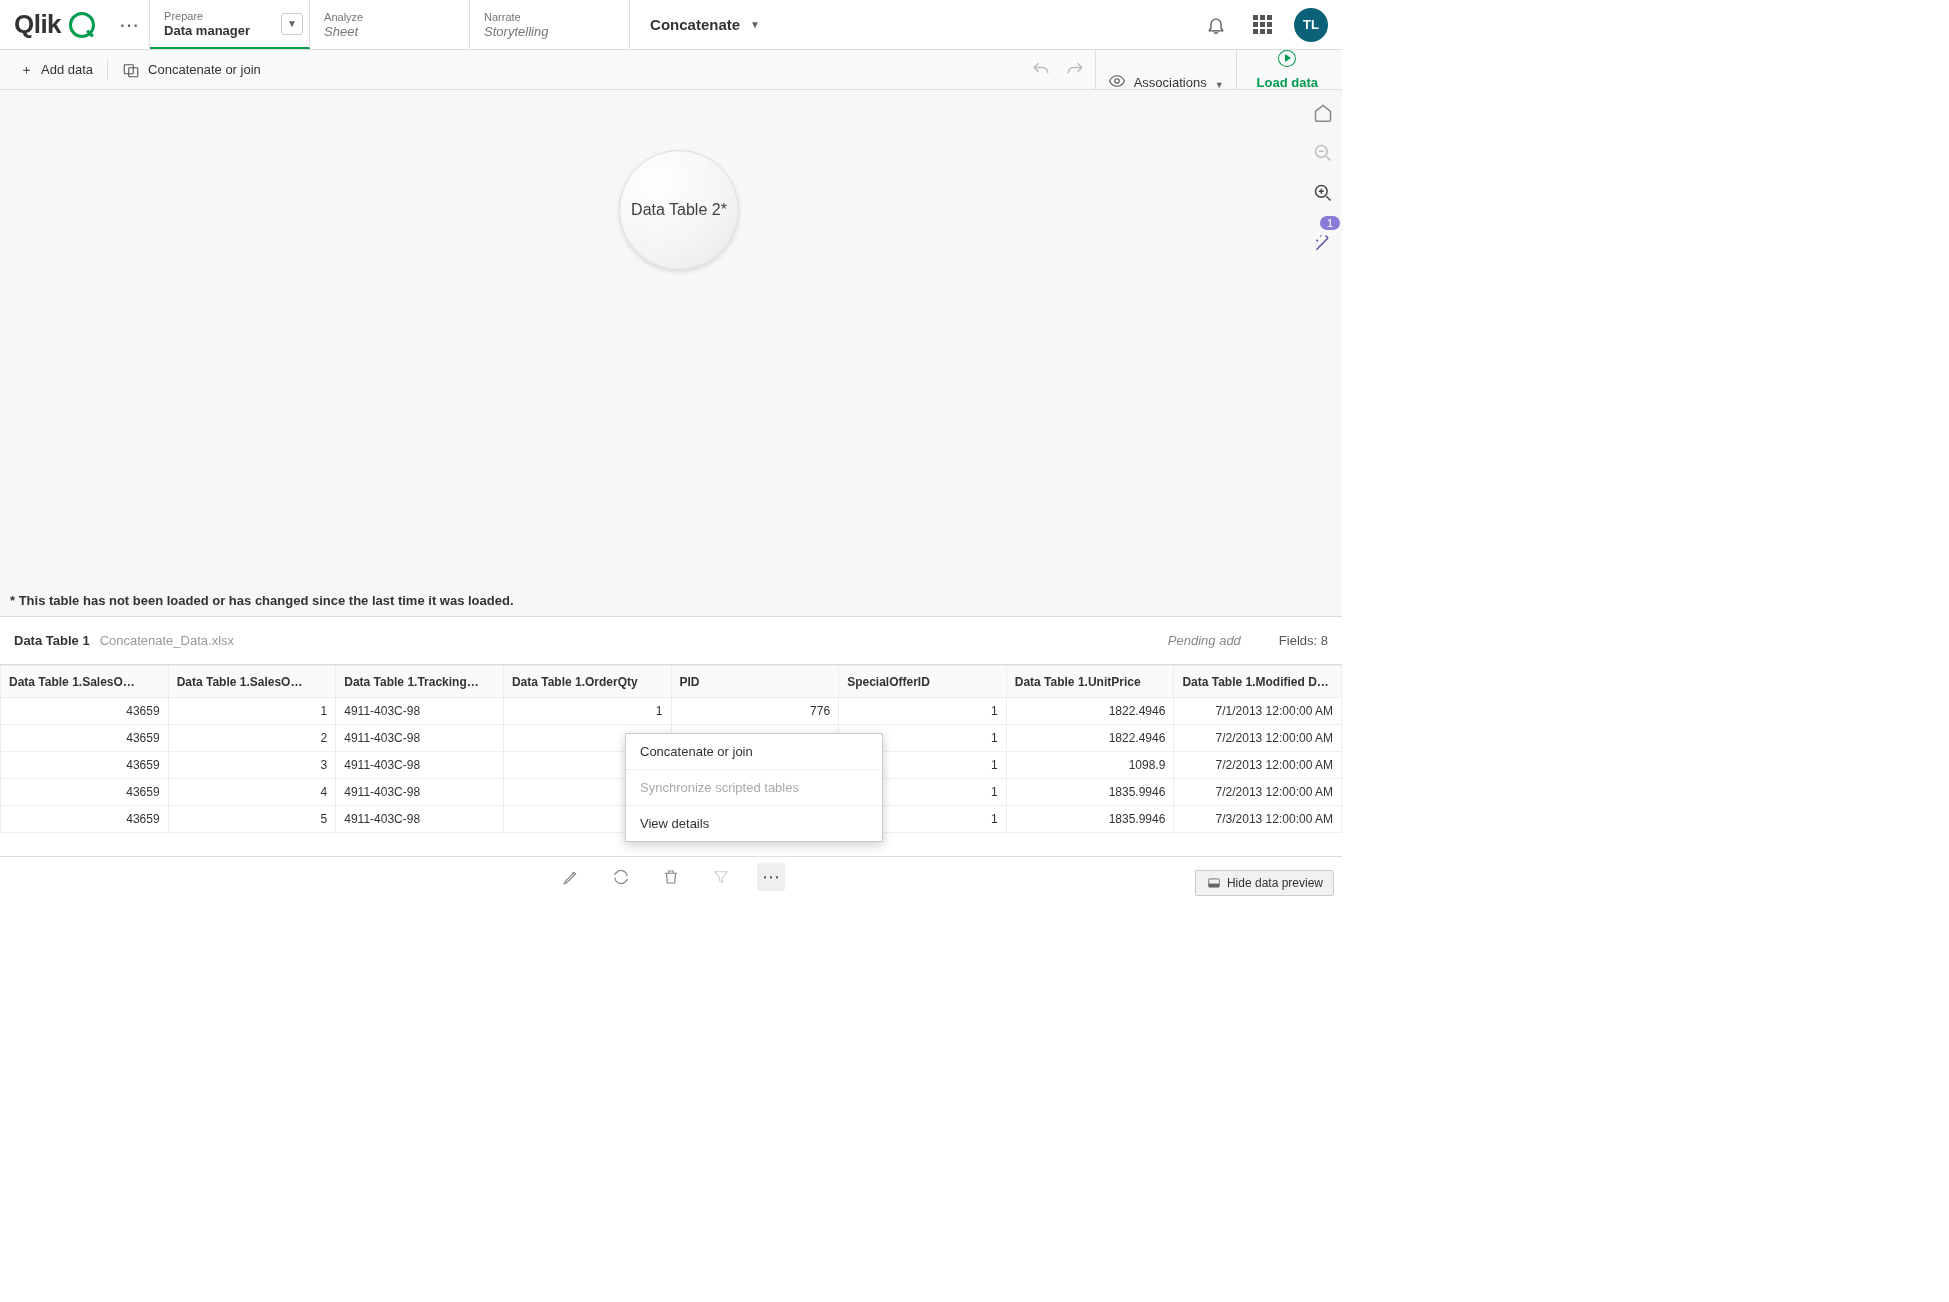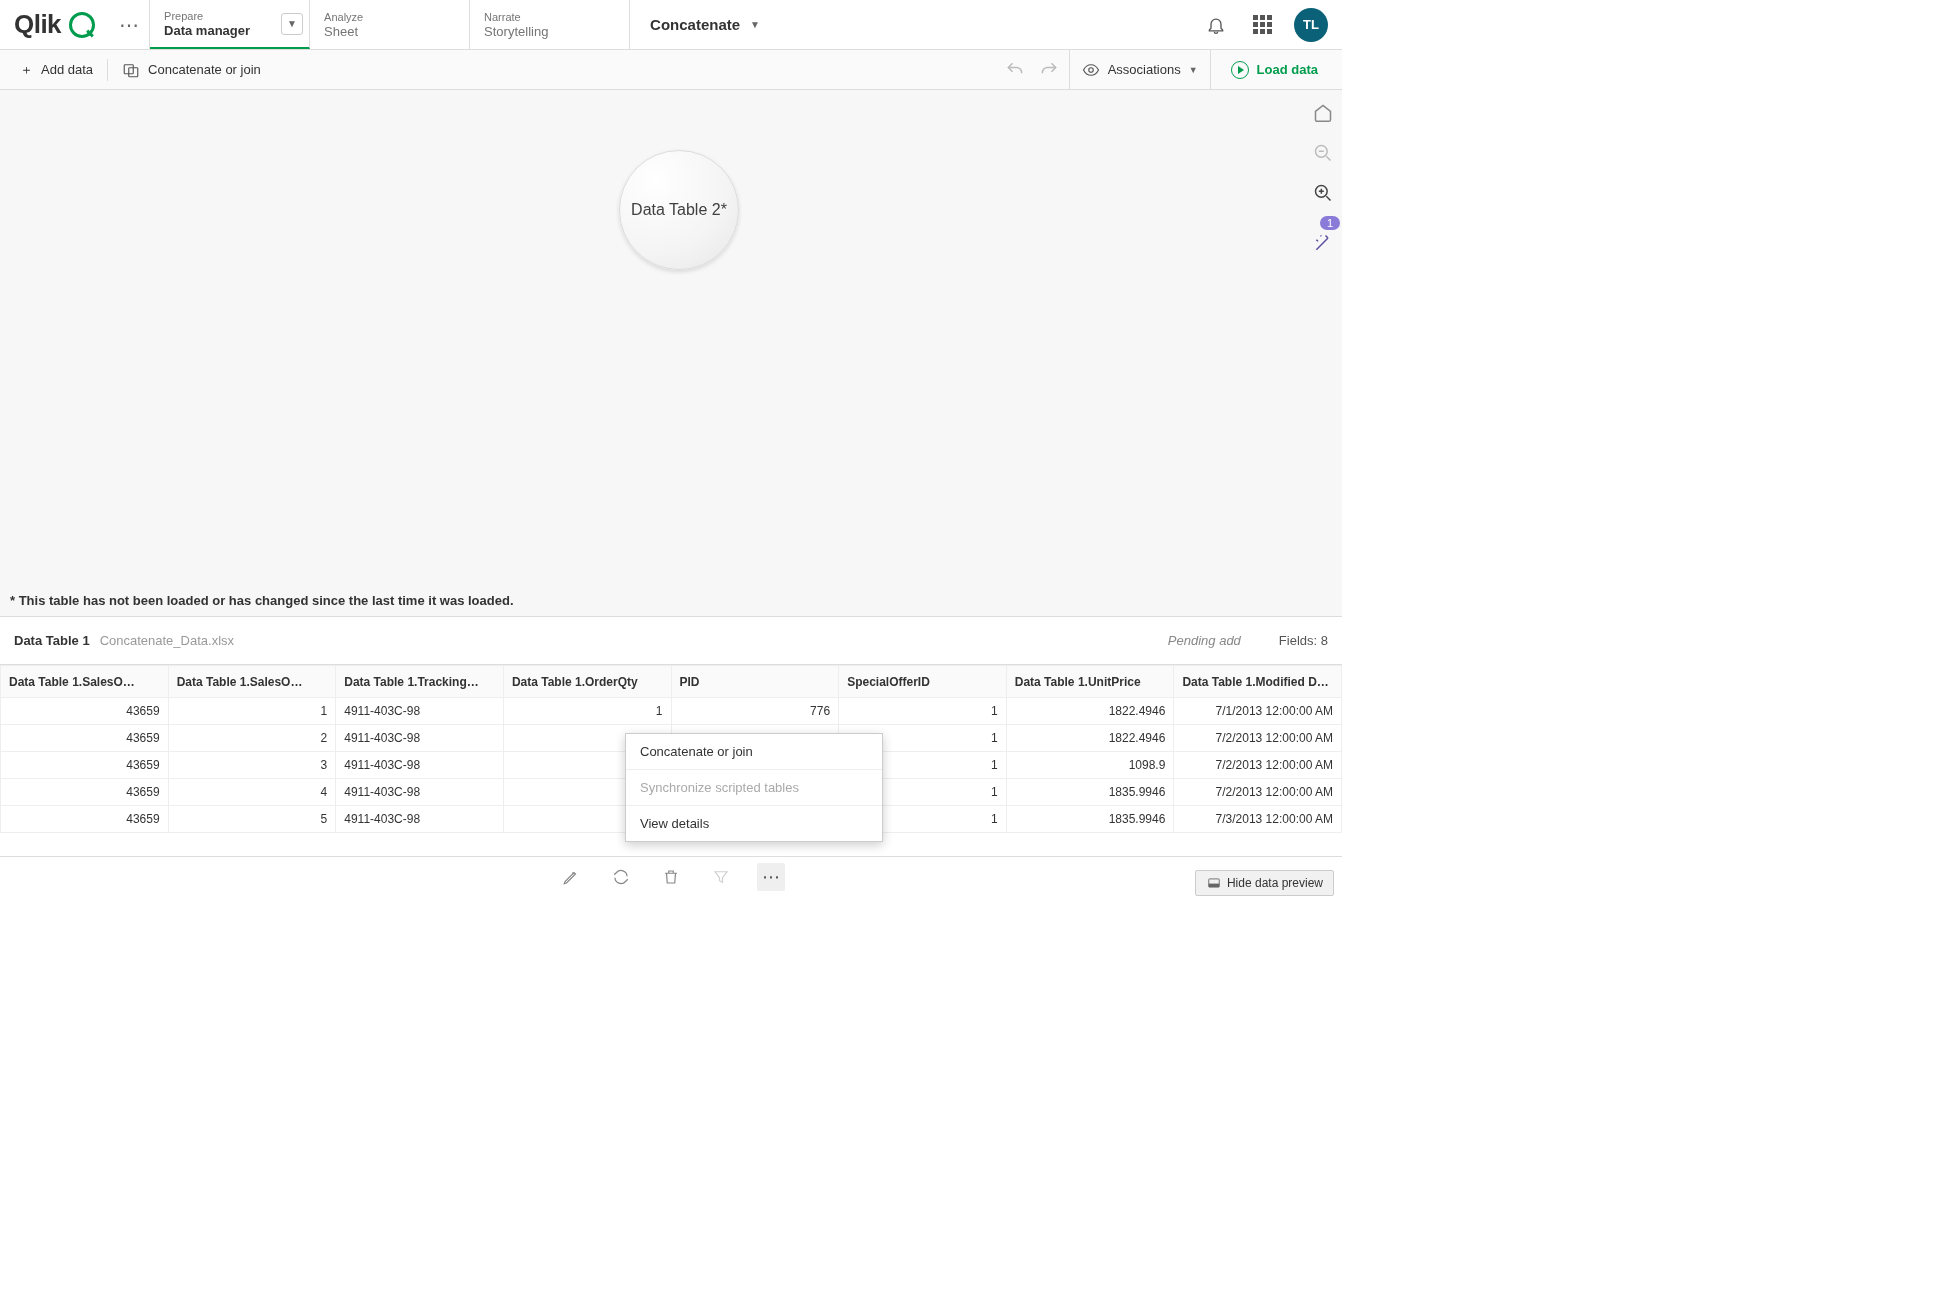--- a/index.html
+++ b/index.html
@@ -12,41 +12,41 @@
   .logo-text { font-size: 26px; font-weight: 700; letter-spacing: -0.02em; }
   .logo-q { width: 26px; height: 26px; border: 3px solid #009c4d; border-radius: 50%; display: inline-block; position: relative; }
   .logo-q::after { content: ""; position: absolute; width: 8px; height: 3px; background: #009c4d; bottom: 0px; right: -2px; transform: rotate(45deg); }
   .more-btn { width: 40px; display:flex; align-items:center; justify-content:center; color:#666; font-size:20px; cursor:pointer; }
 
   .nav-tabs { display:flex; border-left:1px solid #ddd; }
   .nav-tab { width: 160px; padding: 4px 14px; border-right:1px solid #ddd; display:flex; flex-direction:column; justify-content:center; position:relative; }
   .nav-tab.active { border-bottom: 2px solid #009c4d; }
   .nav-tab .small { font-size:11px; color:#757575; }
   .nav-tab .big { font-size:13px; font-weight:600; color:#333; margin-top:1px;}
-  .nav-tab.dim .big { color:#757575; font-weight:400;}
+  .nav-tab.dim .big { color:#757575; font-weight:400;font-style:italic;}
   .nav-tab .caret { position:absolute; right:6px; top:50%; transform:translateY(-50%); width:22px;height:22px;border:1px solid #ccc;border-radius:3px;display:flex;align-items:center;justify-content:center;color:#666;font-size:10px;}
   
   .app-crumb { display:flex; align-items:center; padding:17px 20px; font-size:15px; font-weight:600; gap:10px; }
   .app-crumb .chev { font-size:10px; color:#666; }
   
   .top-right { margin-left:auto; display:flex; align-items:center; gap:18px; padding:0 14px; }
   .icon-btn { width:28px; height:28px; display:flex; align-items:center; justify-content:center; color:#555; cursor:pointer; }
   .grid-icon { display:grid; grid-template-columns:repeat(3,5px); grid-template-rows:repeat(3,5px); gap:2px;}
   .grid-icon span { background:#555; width:5px;height:5px;}
   .avatar { width:34px;height:34px;border-radius:50%;background:#0b6278;color:#fff;display:flex;align-items:center;justify-content:center;font-size:13px;font-weight:600;}
 
   
   .subbar { height:40px; border-bottom:1px solid #ddd; background:#fafafa; display:flex; align-items:center; padding:0 10px; }
   .subbar .tool { display:flex; align-items:center; gap:8px; padding:6px 10px; color:#333; cursor:pointer; font-size:13px;}
   .subbar .divider { width:1px; height:22px; background:#ddd; margin:0 4px;}
   .subbar .right { margin-left:auto; display:flex; align-items:center; gap:6px; }
   .undo,.redo{color:#bbb;}
-  .assoc-pill{ display:flex; align-items:center; gap:8px; border-left:1px solid #ddd; border-right:1px solid #ddd; padding:0 12px; height:40px; font-size:13px;}
+  .assoc-pill{ display:flex; align-items:flex-end; gap:8px; border-left:1px solid #ddd; border-right:1px solid #ddd; padding:0 12px; height:40px; font-size:13px;}
   .assoc-pill .chev{font-size:9px;color:#666;}
-  .load-btn{ display:flex; align-items:center; gap:8px; color:#009c4d; font-weight:600; padding:0 14px; height:40px; cursor:pointer;}
+  .load-btn{ display:flex; align-items:center; gap:8px; color:#009c4d; font-weight:600; padding:0 14px; height:40px; cursor:pointer;flex-direction:column;}
   .load-btn .play{ width:18px;height:18px;border:1.5px solid #009c4d;border-radius:50%;display:flex;align-items:center;justify-content:center;}
   .load-btn .play::after{content:"";border-left:6px solid #009c4d;border-top:4px solid transparent;border-bottom:4px solid transparent;margin-left:2px;}
 
   
   .canvas { position:relative; height: 526px; background:#f7f7f7; }
   .bubble { position:absolute; border-radius:50%; background: radial-gradient(circle at 30% 25%, #fff 0%, #f4f4f4 60%, #e6e6e6 100%); display:flex;align-items:center;justify-content:center; font-size:16px; color:#404040; border:1px solid #dcdcdc; box-shadow:0 2px 4px rgba(0,0,0,0.12);}
   .bubble.small { width:120px; height:120px; left:619px; top:60px; }
   .bubble.big   { width:188px; height:188px; left:618px; top:294px; border:6px solid #7a7a7a; font-size:16px;}
   .canvas .footnote { position:absolute; bottom:8px; left:10px; font-size:13px; color:#333; font-weight:600;}
   

